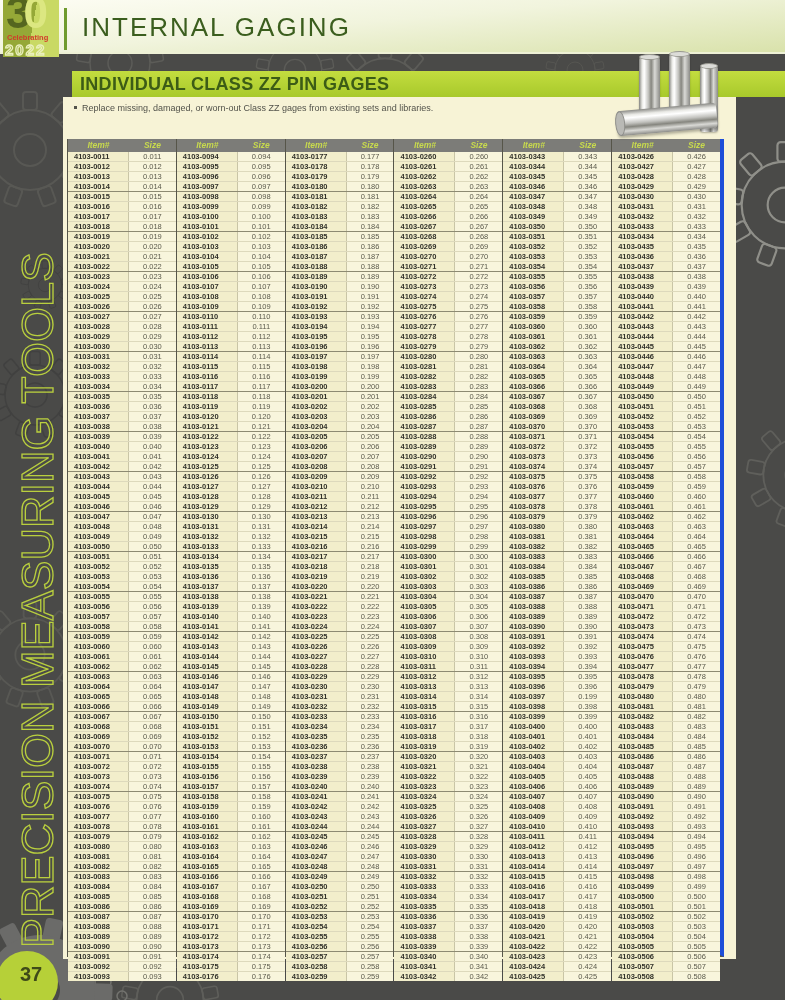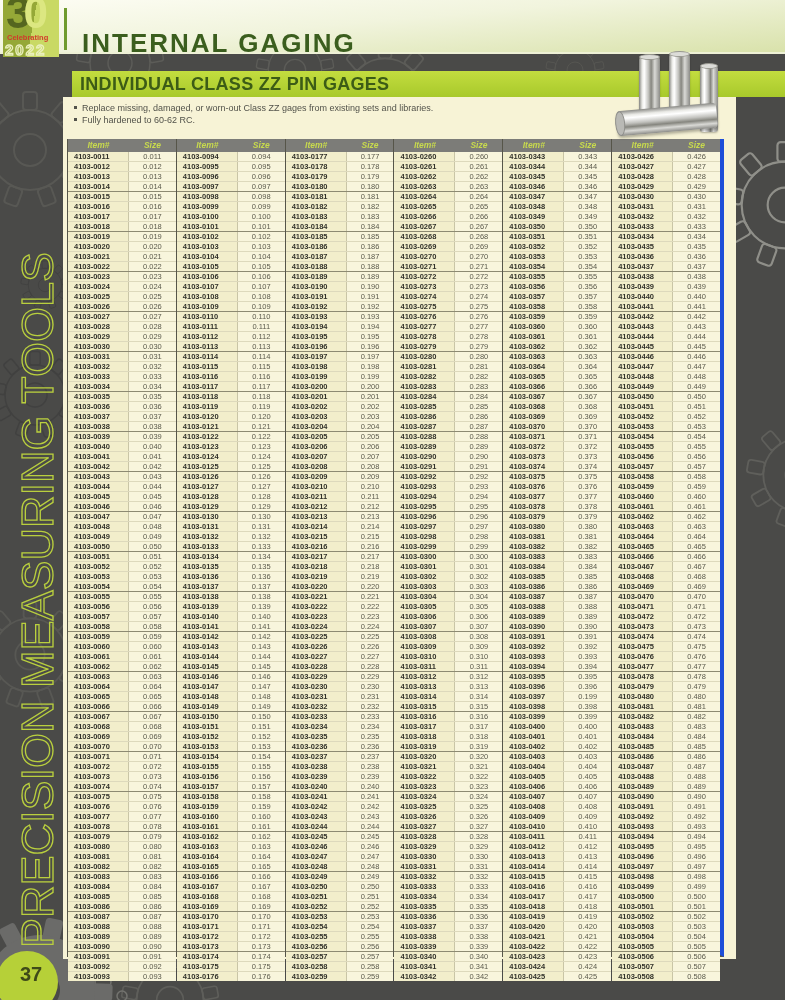--- a/index.html
+++ b/index.html
@@ -14,21 +14,21 @@
   .solid-gear{position:absolute;left:-35px;top:915px;z-index:2;}
   
   .header-strip{
     position:absolute;left:0;top:0;width:785px;height:52px;z-index:3;
     background:linear-gradient(175deg,#fdfdf4 0%,#f1f4dd 45%,#d9e2ab 100%);
     border-bottom:2px solid #eef1d6;
   }
   .header-divider{position:absolute;left:64px;top:8px;width:3px;height:42px;background:#6f9b2d;z-index:5;}
   .page-title{
     position:absolute;left:82px;top:12px;z-index:5;
-    font-size:26px;font-weight:bold;letter-spacing:2px;color:#3b5e1e;margin-top:16px;
+    font-size:26px;font-weight:normal;letter-spacing:2px;color:#3b5e1e;
   }
   
   .logo{
     position:absolute;left:3px;top:0;width:56px;height:57px;z-index:6;
     background:linear-gradient(100deg,#95a837 52%,#c9d964 52%);
     overflow:hidden;
   }
   .logo-30{position:absolute;top:-9px;left:3px;font-size:44px;font-weight:bold;line-height:1;}
   .logo-30 .three{color:#55661f;}
   .logo-30 .zero{color:#dce781;margin-left:-7px;}
@@ -178,24 +178,20 @@
   <div class="banner-title">INDIVIDUAL CLASS ZZ PIN GAGES</div>
 </div>
 
 <div class="content">
   <div class="bullets">
     <div class="col-left">
       <div class="bullet">
           <span class="dot"></span>
           <span>Replace missing, damaged, or worn-out Class ZZ gages from existing sets and libraries.</span>
         </div>
-      <div class="bullet">
-          <span class="dot"></span>
-          <span>Fully hardened to 60-62 RC.</span>
-        </div>
     </div>
   </div>
   <div class="gtable" id="gage-table">
       <div class="tgroup">
         <div class="thead">
           <span class="th item">Item#</span>
           <span class="th size">Size</span>
         </div>
         <div class="tbody">
           <div class="trow">

